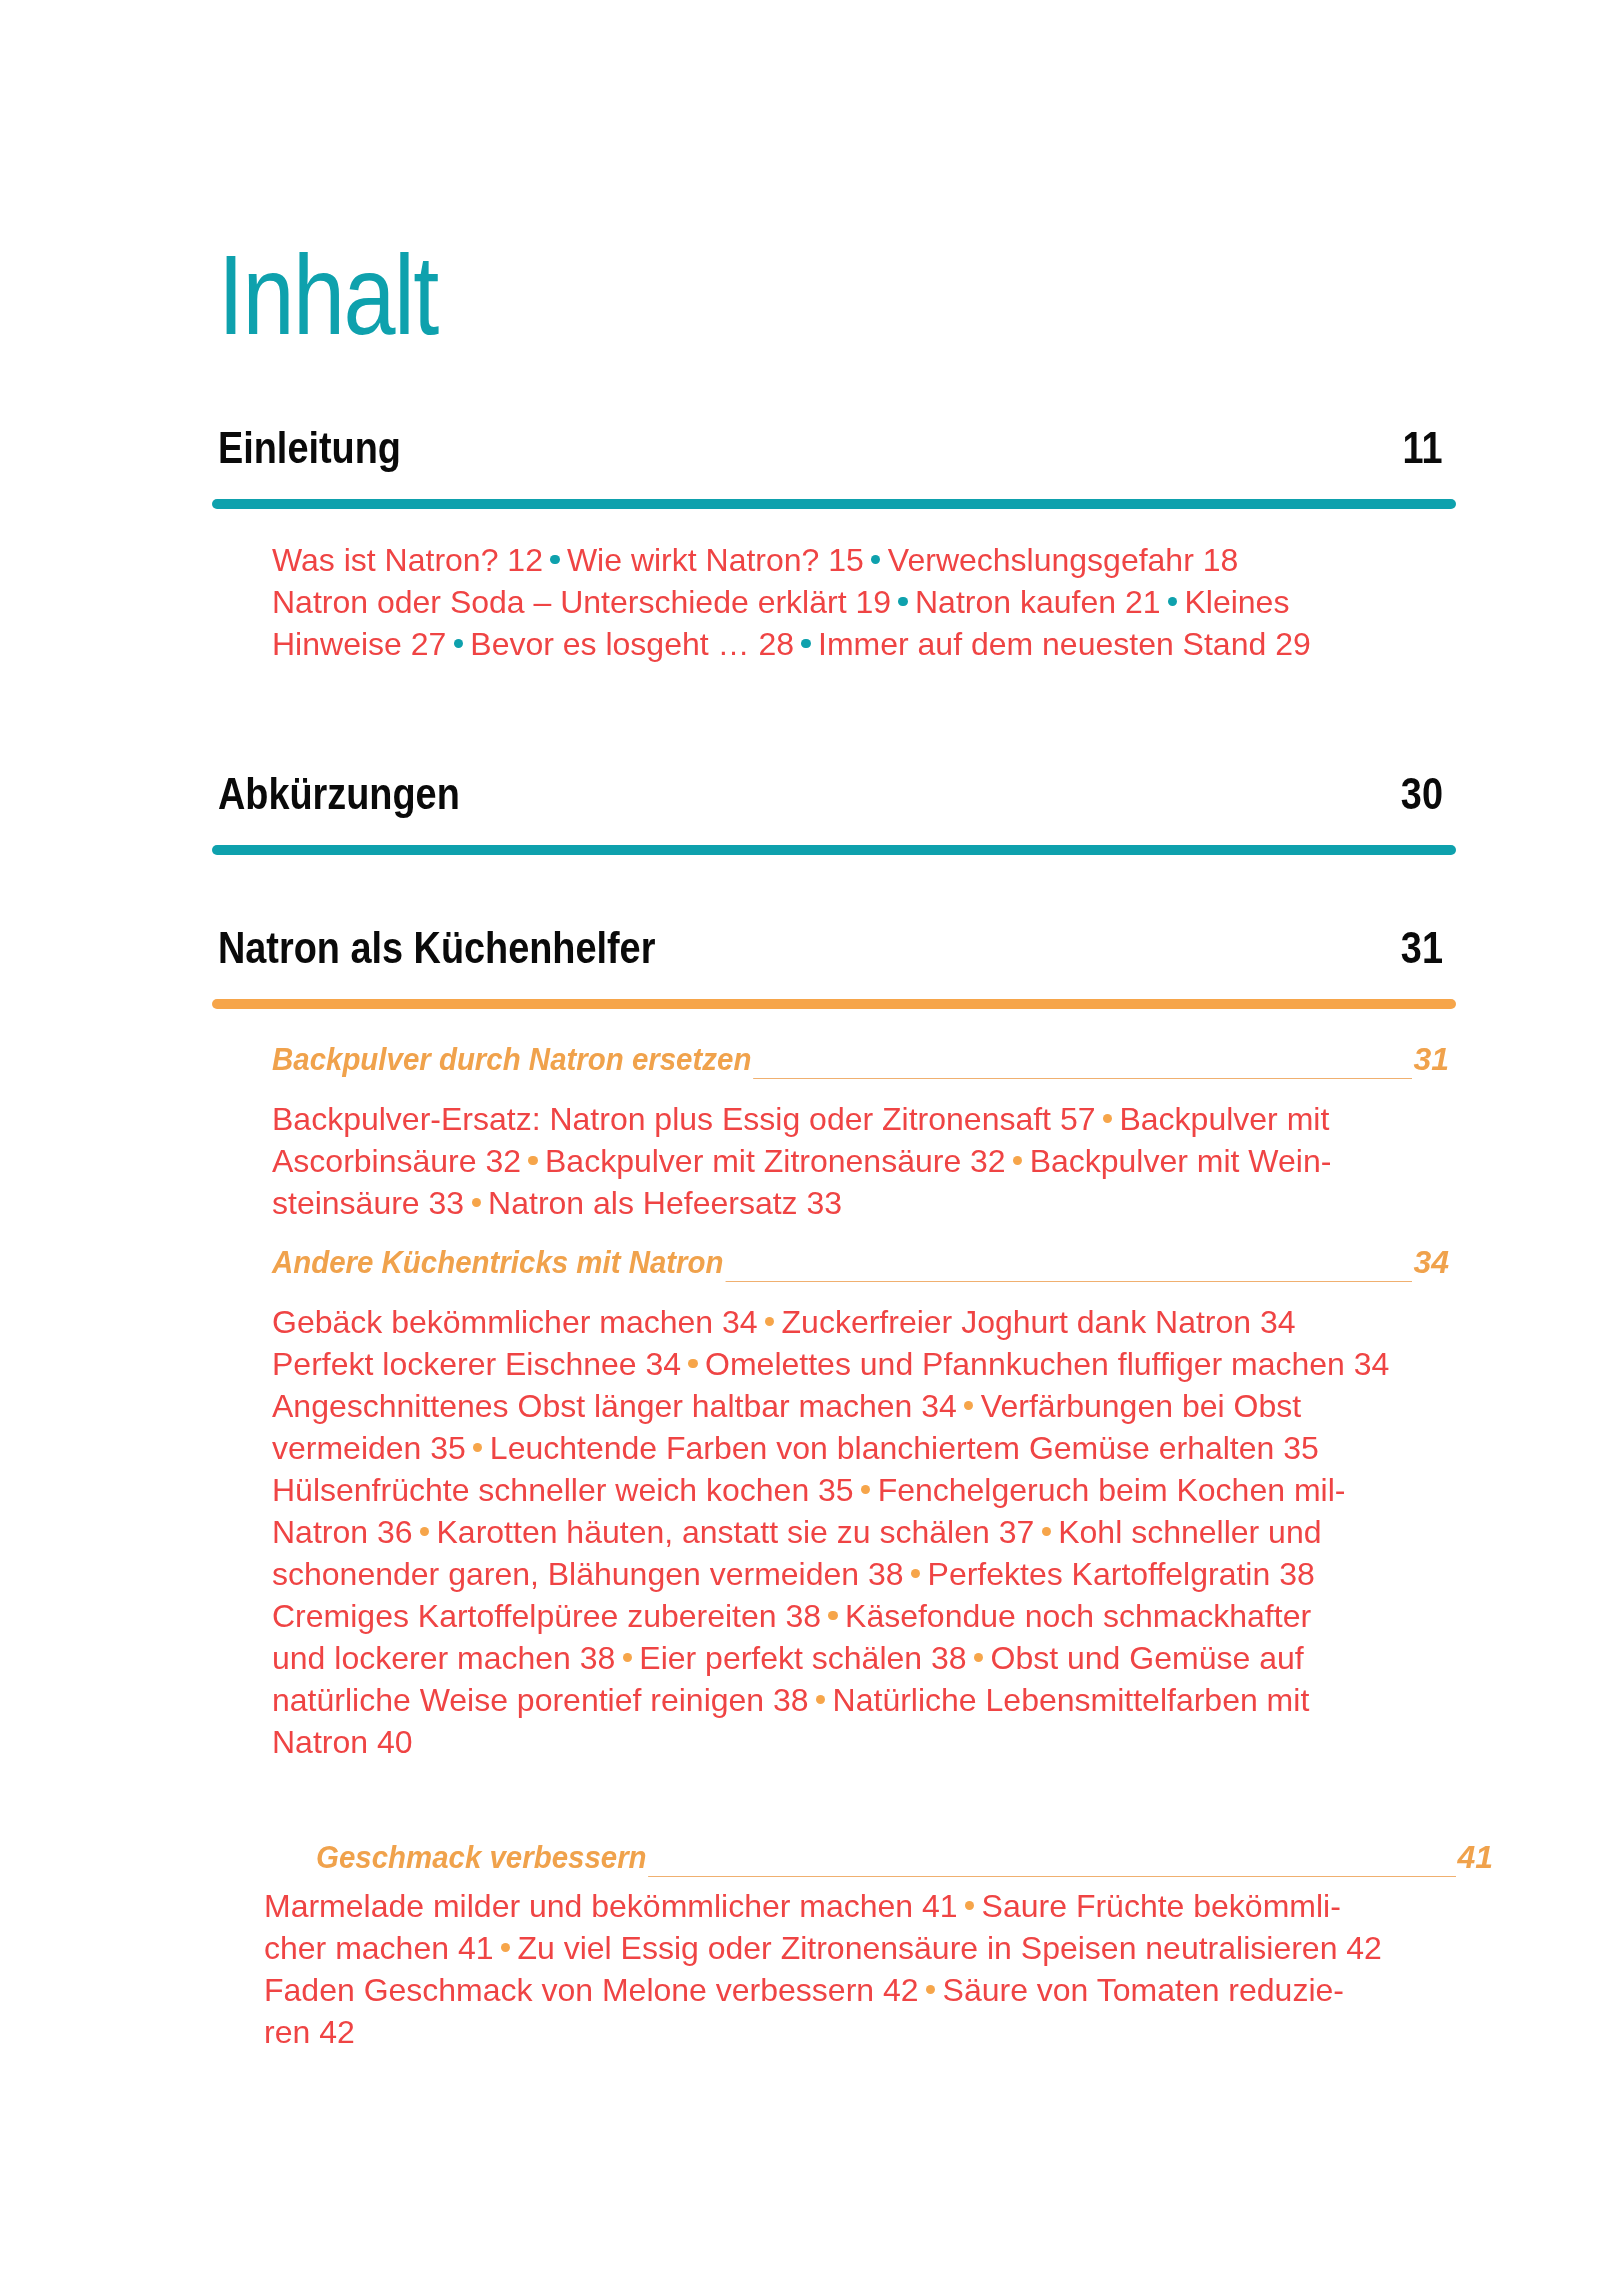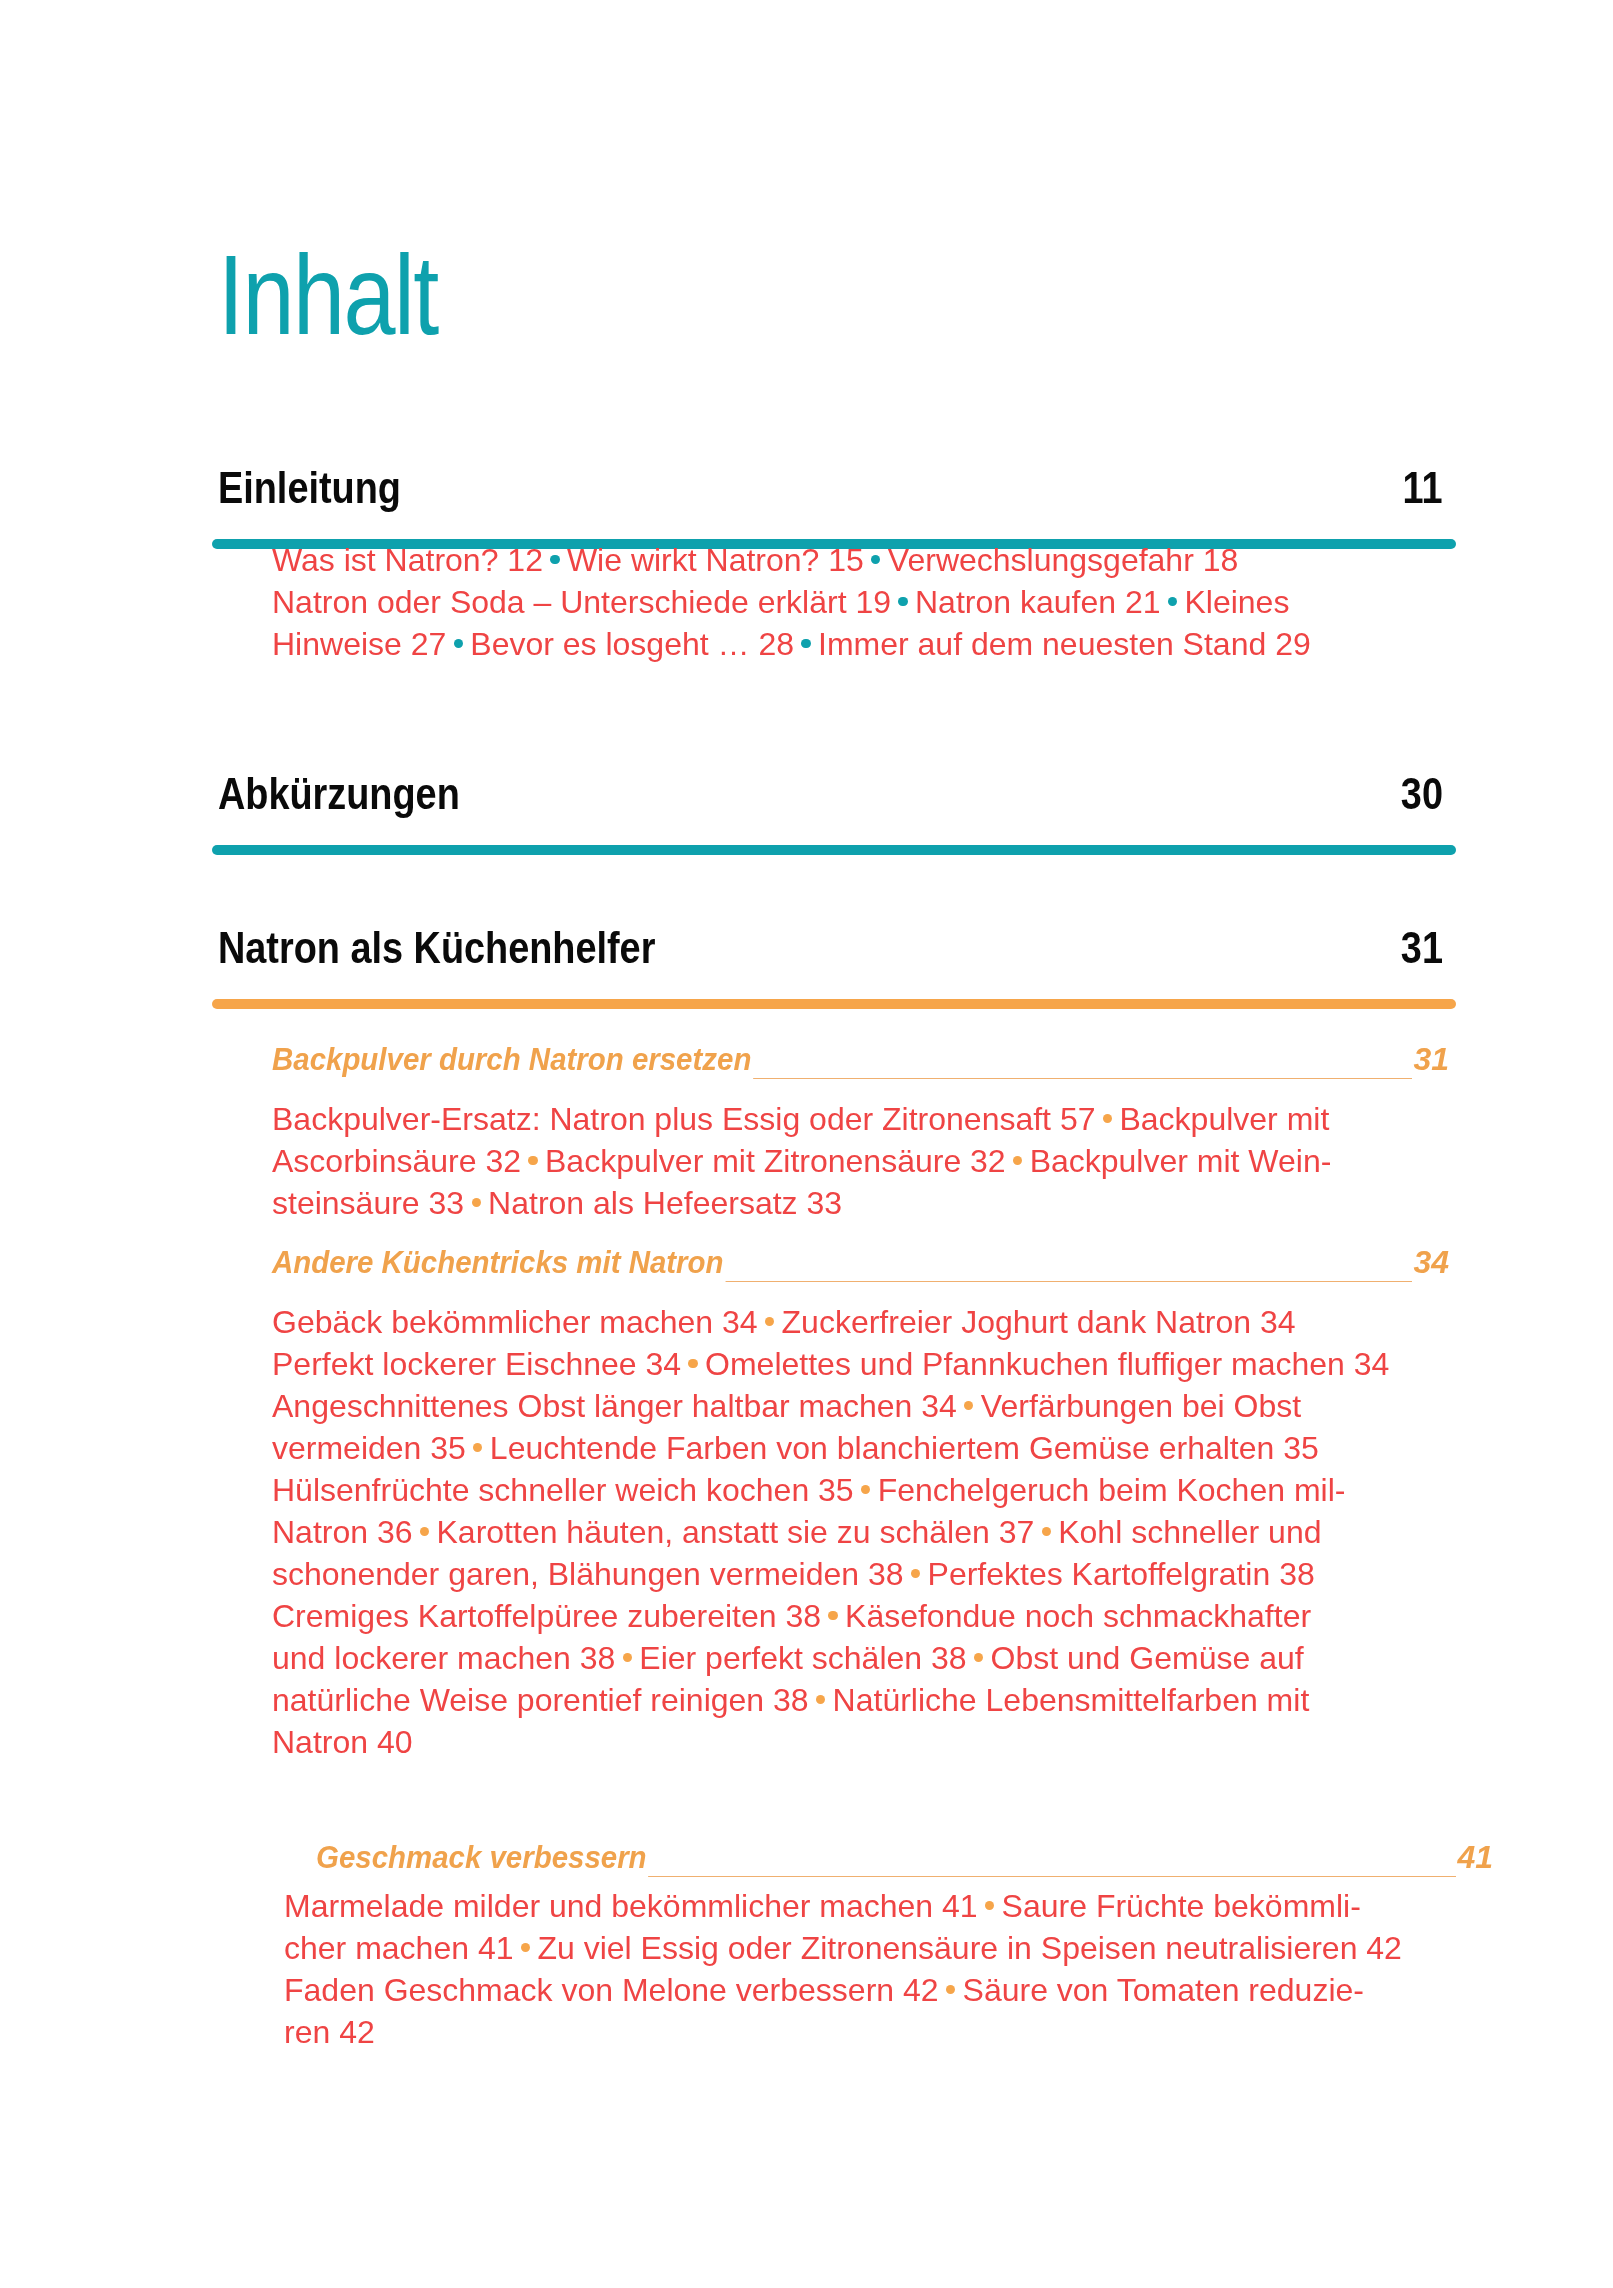--- a/index.html
+++ b/index.html
@@ -31,21 +31,21 @@
          transform:scaleX(0.92); transform-origin:left bottom; }
   .section-leader { position:absolute; left:0; right:37px; bottom:3.7px; height:1.8px; background:#f0b070; }
   .section-page { position:absolute; right:0; bottom:3.7px; font-style:italic; font-weight:700; font-size:32px;
          line-height:39px; color:#f0a24c; }
 </style>
 </head>
 <body>
 
 <h1 class="page-title">Inhalt</h1>
 
-<div class="chapter" style="top:420px;margin-top:40px;">
+<div class="chapter" style="top:420px;">
   <div class="chapter-head">
     <span class="chapter-title">Einleitung</span>
     <span class="chapter-page">11</span>
   </div>
   <div class="chapter-bar bar-teal" style="top:79px;"></div>
 </div>
 <div class="entries" style="left:272px; top:539px;">
     <span class="line"><span>Was ist Natron? 12</span><span class="dot-teal"></span><span>Wie wirkt Natron? 15</span><span class="dot-teal"></span><span>Verwechslungsgefahr 18</span></span>
     <span class="line"><span>Natron oder Soda – Unterschiede erklärt 19</span><span class="dot-teal"></span><span>Natron kaufen 21</span><span class="dot-teal"></span><span>Kleines</span></span>
     <span class="line"><span>Hinweise 27</span><span class="dot-teal"></span><span>Bevor es losgeht … 28</span><span class="dot-teal"></span><span>Immer auf dem neuesten Stand 29</span></span>
@@ -95,19 +95,19 @@
     <span class="line"><span>und lockerer machen 38</span><span class="dot-orange"></span><span>Eier perfekt schälen 38</span><span class="dot-orange"></span><span>Obst und Gemüse auf</span></span>
     <span class="line"><span>natürliche Weise porentief reinigen 38</span><span class="dot-orange"></span><span>Natürliche Lebensmittelfarben mit</span></span>
     <span class="line"><span>Natron 40</span></span>
   </div>
 
 <div class="section" style="top:1839px;margin-left:44px;">
   <div class="section-leader"></div>
   <span class="section-title">Geschmack verbessern</span>
   <span class="section-page">41</span>
 </div>
-<div class="entries" style="left:284px; top:1885px;">
+<div class="entries" style="left:264px; top:1885px;">
     <span class="line"><span>Marmelade milder und bekömmlicher machen 41</span><span class="dot-orange"></span><span>Saure Früchte bekömmli-</span></span>
     <span class="line"><span>cher machen 41</span><span class="dot-orange"></span><span>Zu viel Essig oder Zitronensäure in Speisen neutralisieren 42</span></span>
     <span class="line"><span>Faden Geschmack von Melone verbessern 42</span><span class="dot-orange"></span><span>Säure von Tomaten reduzie-</span></span>
     <span class="line"><span>ren 42</span></span>
   </div>
 
 
 </body></html>

